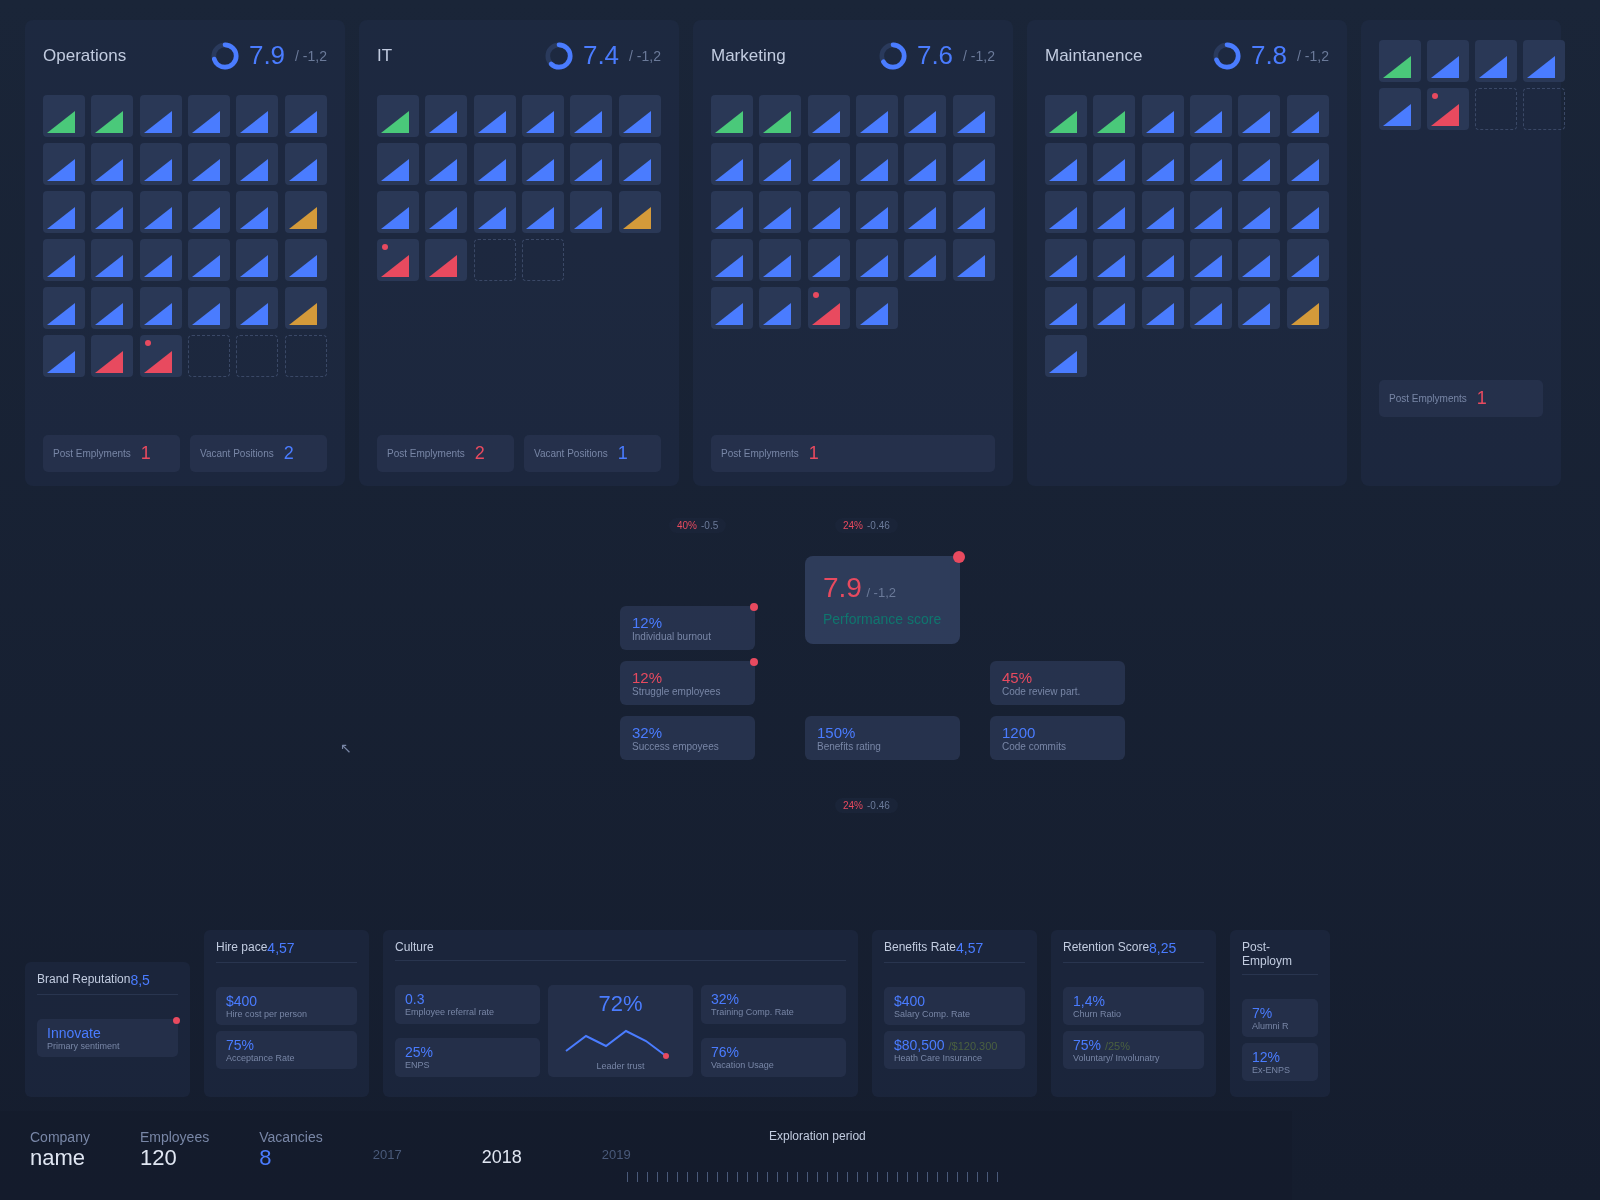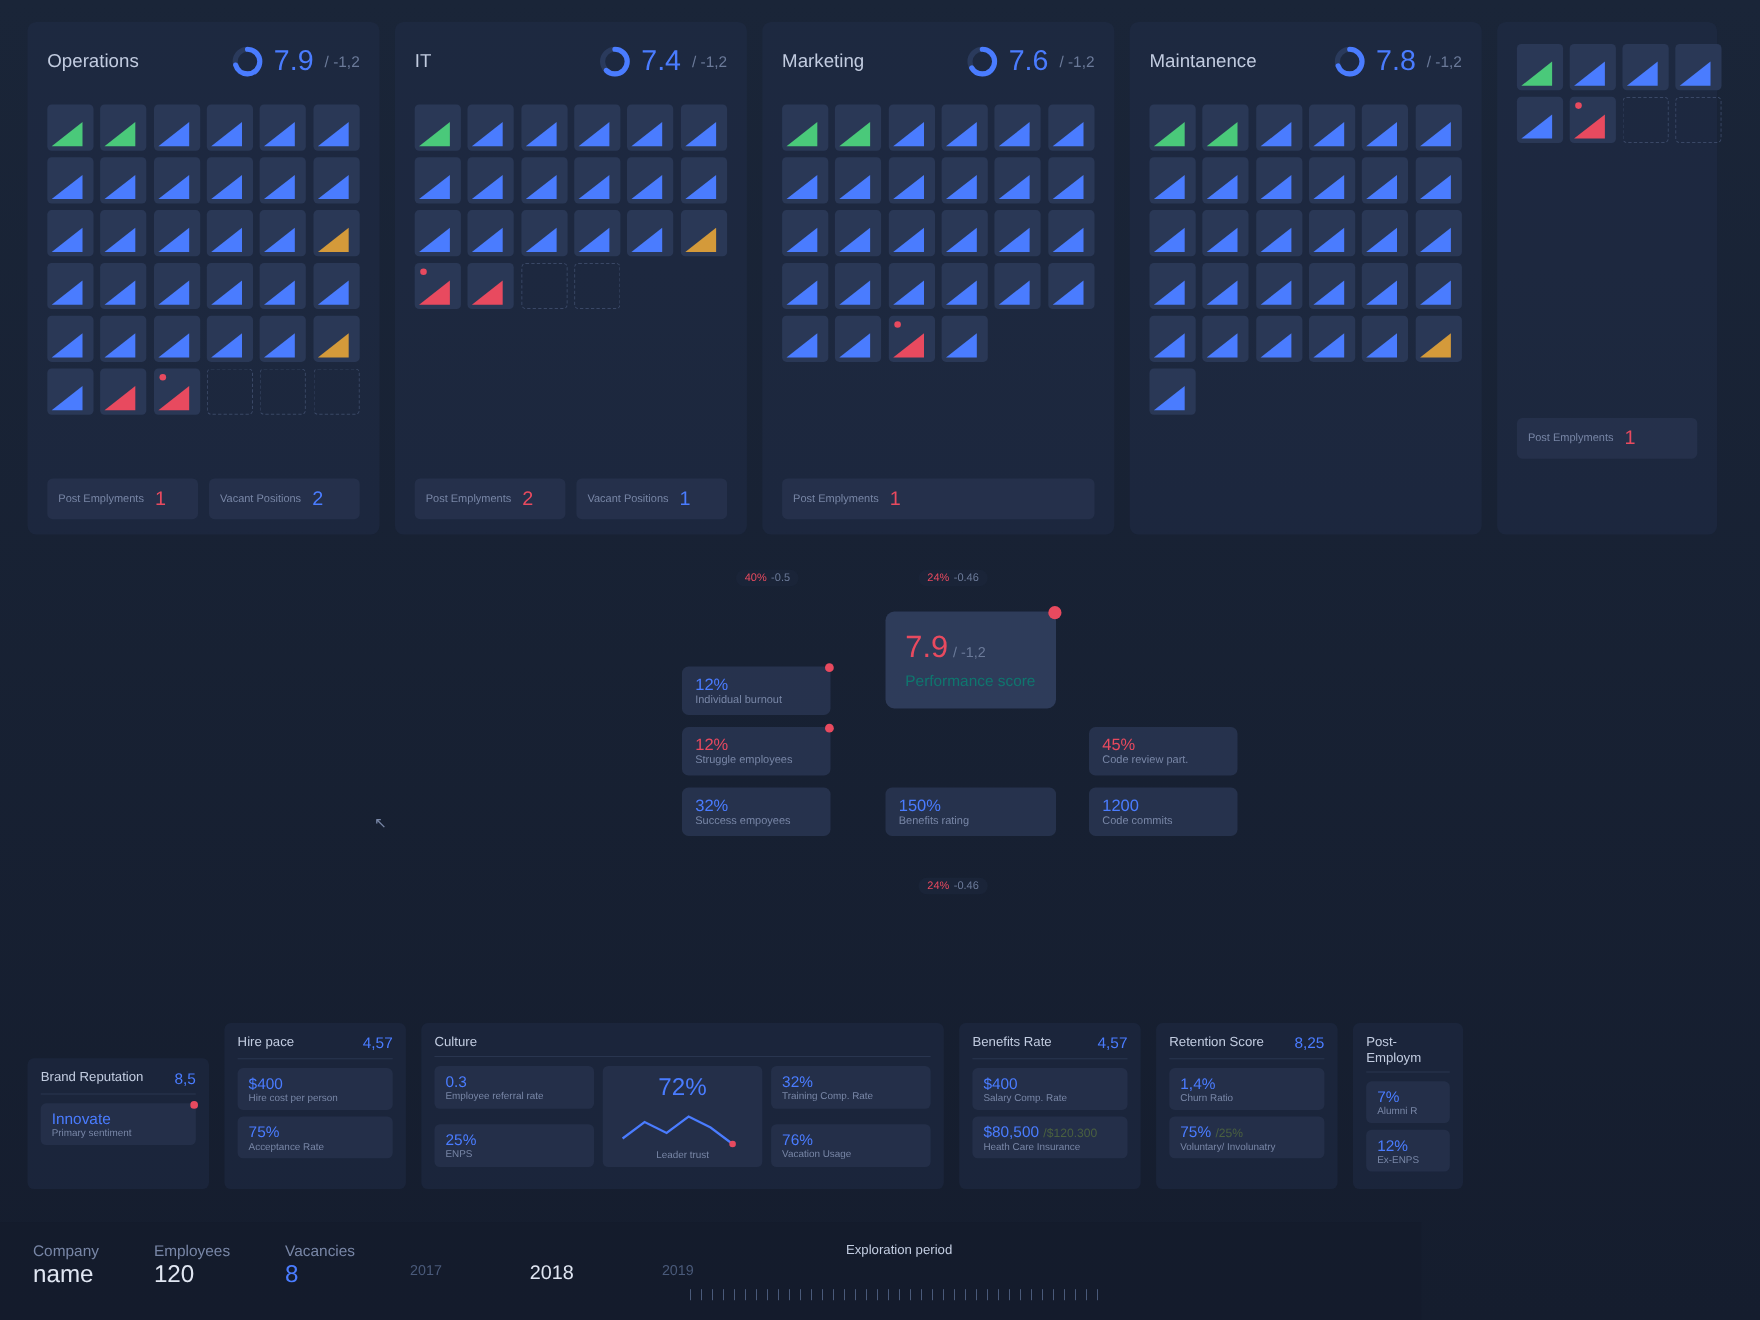--- a/index.html
+++ b/index.html
@@ -95,21 +95,21 @@
 .perf-lbl { color: #0f766e; font-size: 14px; margin-top: 6px; line-height: 1.3; }
 
 .bottom-row { display: flex; gap: 14px; position: absolute; top: 930px; left: 25px; }
 .summary-card {
   background: rgba(35, 48, 78, 0.4);
   border-radius: 6px;
   padding: 10px 12px;
 }
 .summary-card.narrow { width: 165px; }
 .summary-card.wide { width: 475px; }
-.summary-head { display: flex; justify-content: space-between; margin-bottom: 8px; padding-bottom: 6px; border-bottom: 1px solid rgba(100,120,160,0.2); gap: 21px; }
+.summary-head { display: flex; justify-content: flex-start; margin-bottom: 24px; padding-bottom: 6px; border-bottom: 1px solid rgba(100,120,160,0.2); }
 .summary-title { font-size: 12px; color: #c2cce0; }
 .summary-score { font-size: 14px; color: #4a7cff; }
 .sub-box {
   background: rgba(45, 58, 88, 0.5);
   border-radius: 5px;
   padding: 6px 10px;
   margin-bottom: 6px;
   position: relative;
 }
 .sub-val { font-size: 14px; color: #4a7cff; }

